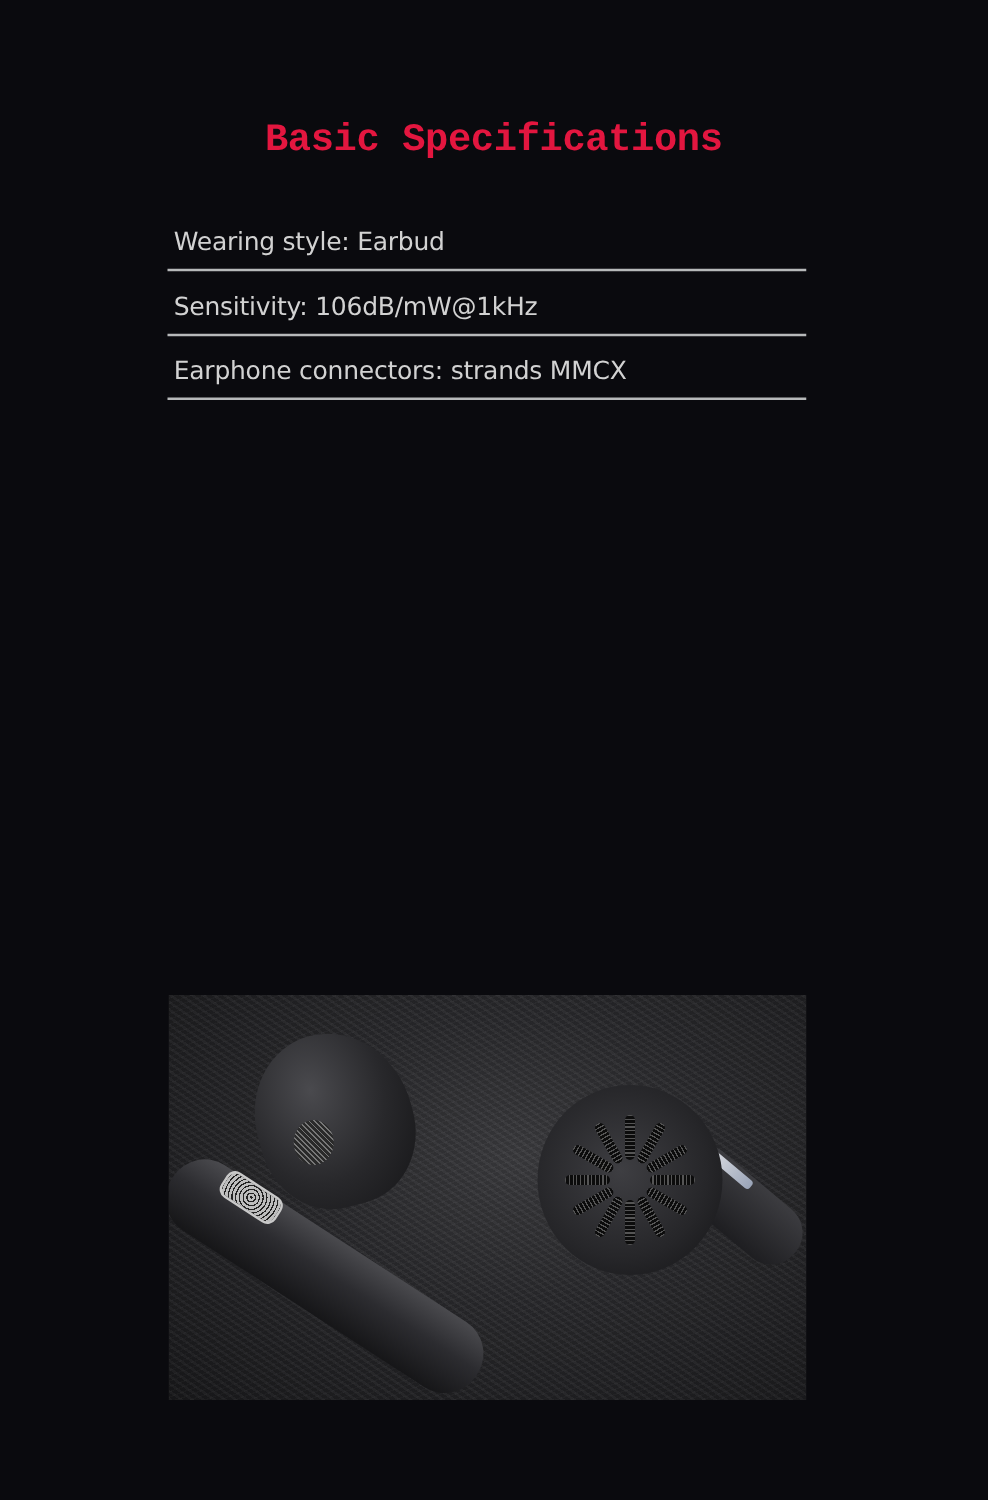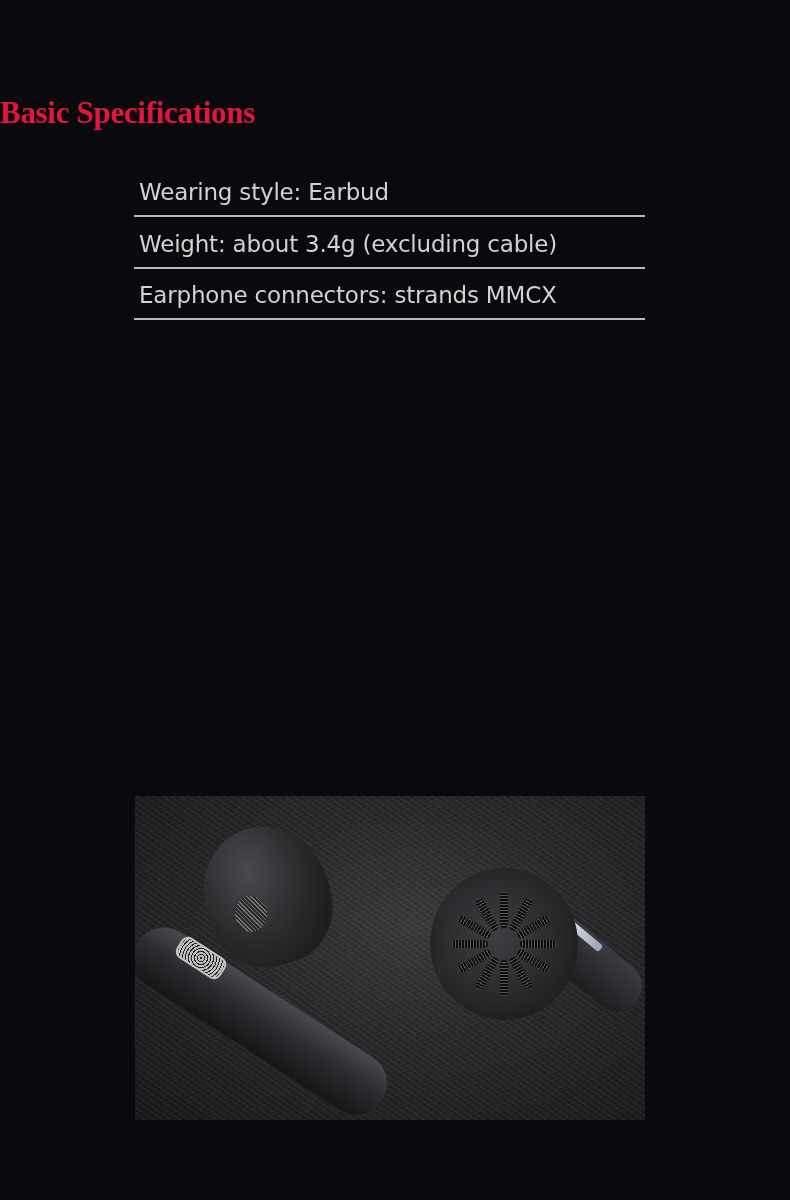--- a/index.html
+++ b/index.html
@@ -4,41 +4,42 @@
 <style>
   html, body { margin: 0; padding: 0; }
   body {
     width: 790px; height: 1200px;
     background: #0a0a0e;
     position: relative; overflow: hidden;
     font-family: "Liberation Sans", "DejaVu Sans", sans-serif;
   }
   .title {
     position: absolute; left: 0; top: 74px; width: 790px;
+    text-align: center;
     color: #e3163f;
-    font-family: Liberation Serif, serif;
+    font-family: Liberation Mono, monospace;
     font-weight: bold;
     font-size: 31px;
     letter-spacing: -0.3px;
   }
   .spec-list {
     position: absolute; left: 134px; top: 166px; width: 511px;
     margin: 0; padding: 0; list-style: none;
   }
   .spec-row {
     position: relative;
     height: 51.4px;
     border-bottom: 2px solid #b7b9ba;
     box-sizing: border-box;
   }
   .spec-text {
     position: absolute; left: 5px; bottom: 10px;
     color: #d2d2d2;
     font-family: "DejaVu Sans", sans-serif;
-    font-size: 23px;
+    font-size: 20px;
     white-space: nowrap;
     letter-spacing: -0.2px;
   }
   .spec-text.condensed {
     font-size: 19px;
     transform: scaleX(0.76);
     transform-origin: left bottom;
     letter-spacing: -0.3px;
   }
   .photo {
@@ -108,21 +109,21 @@
 </head>
 <body>
 
 <h1 class="title">Basic Specifications</h1>
 
 <ul class="spec-list">
   <li class="spec-row">
     <span class="spec-text">Wearing style: Earbud</span>
   </li>
   <li class="spec-row">
-    <span class="spec-text">Weight: about 3.4g (excluding cable)</span>
+    <span class="spec-text">Sensitivity: 106dB/mW@1kHz</span>
   </li>
   <li class="spec-row">
     <span class="spec-text">Earphone connectors: strands MMCX</span>
   </li>
 </ul>
 
 <div class="photo" role="img" aria-label="Pair of black earbuds with metal grilles resting on a dark textured surface">
   <div class="bud-left-stem"></div>
   <div class="bud-left-grille"></div>
   <div class="bud-left-head"></div>

